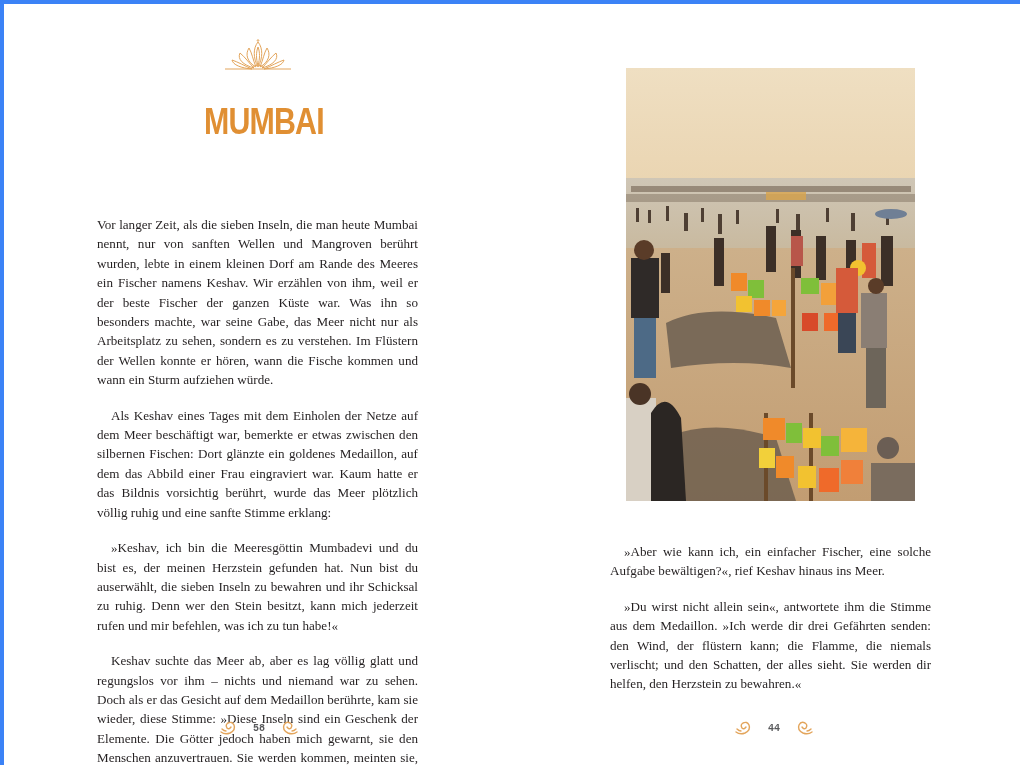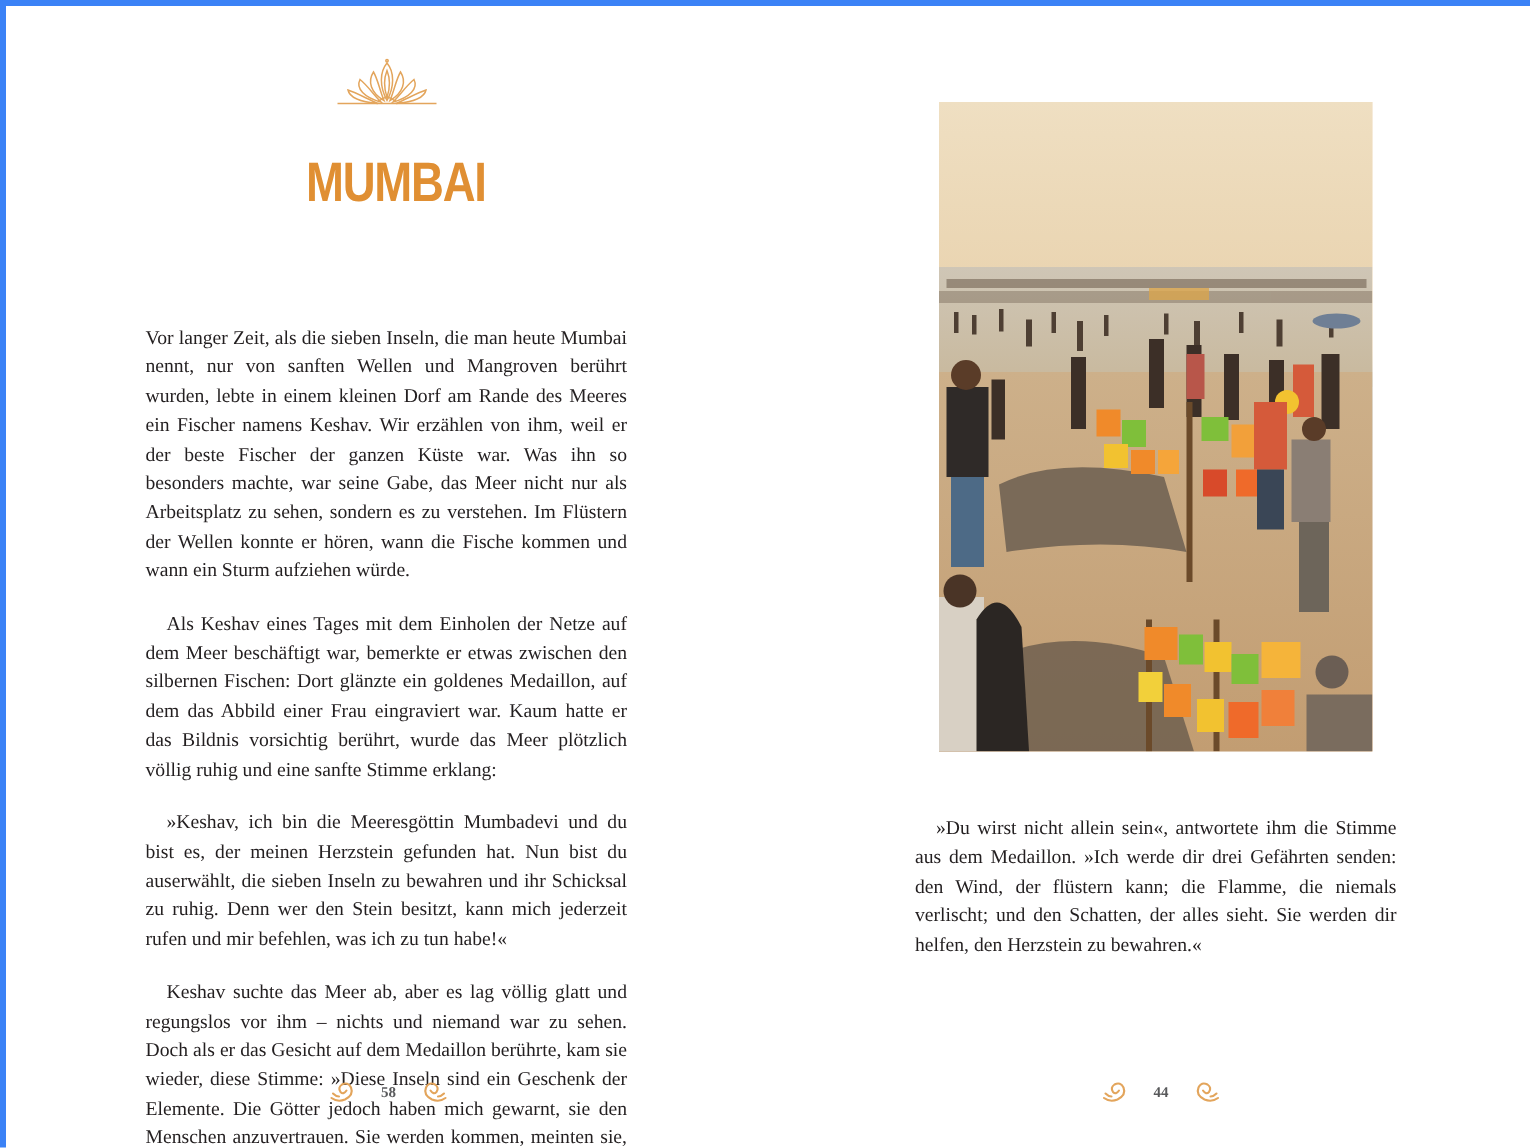--- a/index.html
+++ b/index.html
@@ -43,21 +43,21 @@
   }
   .page-right .text-block { left: 81px; top: 522px; }
 
   .folio {
     position: absolute; top: 714px; width: 80px; height: 20px;
     display: flex; align-items: center; justify-content: space-between;
   }
   .folio-left { left: 215px; }
   .folio-right { left: 221px; }
   .folio .num {
-    font-family: Liberation Serif, serif;
+    font-family: Liberation Mono, monospace;
     font-weight: bold; font-size: 10px; color: #58595b;
   }
   .swirl { width: 22px; height: 16px; }
 </style>
 </head>
 <body>
 
 <div class="spread">
 
   <div class="page page-left">
@@ -196,20 +196,21 @@
 
         <rect x="0" y="330" width="30" height="103" fill="#d8d0c4"></rect>
         <circle cx="14" cy="326" r="11" fill="#4a3426"></circle>
         <path d="M25 345 Q40 320 55 350 L60 433 L25 433 Z" fill="#2b2623"></path>
         <rect x="245" y="395" width="44" height="38" fill="#7a6c5e"></rect>
         <circle cx="262" cy="380" r="11" fill="#6b5e54"></circle>
       </svg>
     </div>
 
     <div class="text-block">
+      <p class="indent">»Aber wie kann ich, ein einfacher Fischer, eine solche Aufgabe be­wältigen?«, rief Keshav hinaus ins Meer.</p>
       <p class="indent">»Du wirst nicht allein sein«, antwortete ihm die Stimme aus dem Medaillon. »Ich werde dir drei Gefährten senden: den Wind, der flüs­tern kann; die Flamme, die niemals verlischt; und den Schatten, der alles sieht. Sie werden dir helfen, den Herzstein zu bewahren.«</p>
     </div>
 
     <div class="folio folio-right">
       <svg class="swirl" viewBox="0 0 22 16" fill="none" stroke="#e3a55c" stroke-width="1.4" stroke-linecap="round">
         <path d="M2 12 Q6 15 11 13 Q17 10 15 5 Q13 1 9 3 Q6 5 8 8 Q10 10 12 7"></path>
         <path d="M3 9 Q5 11 7 11"></path>
       </svg>
       <span class="num">44</span>
       <svg class="swirl" viewBox="0 0 22 16" fill="none" stroke="#e3a55c" stroke-width="1.4" stroke-linecap="round">

